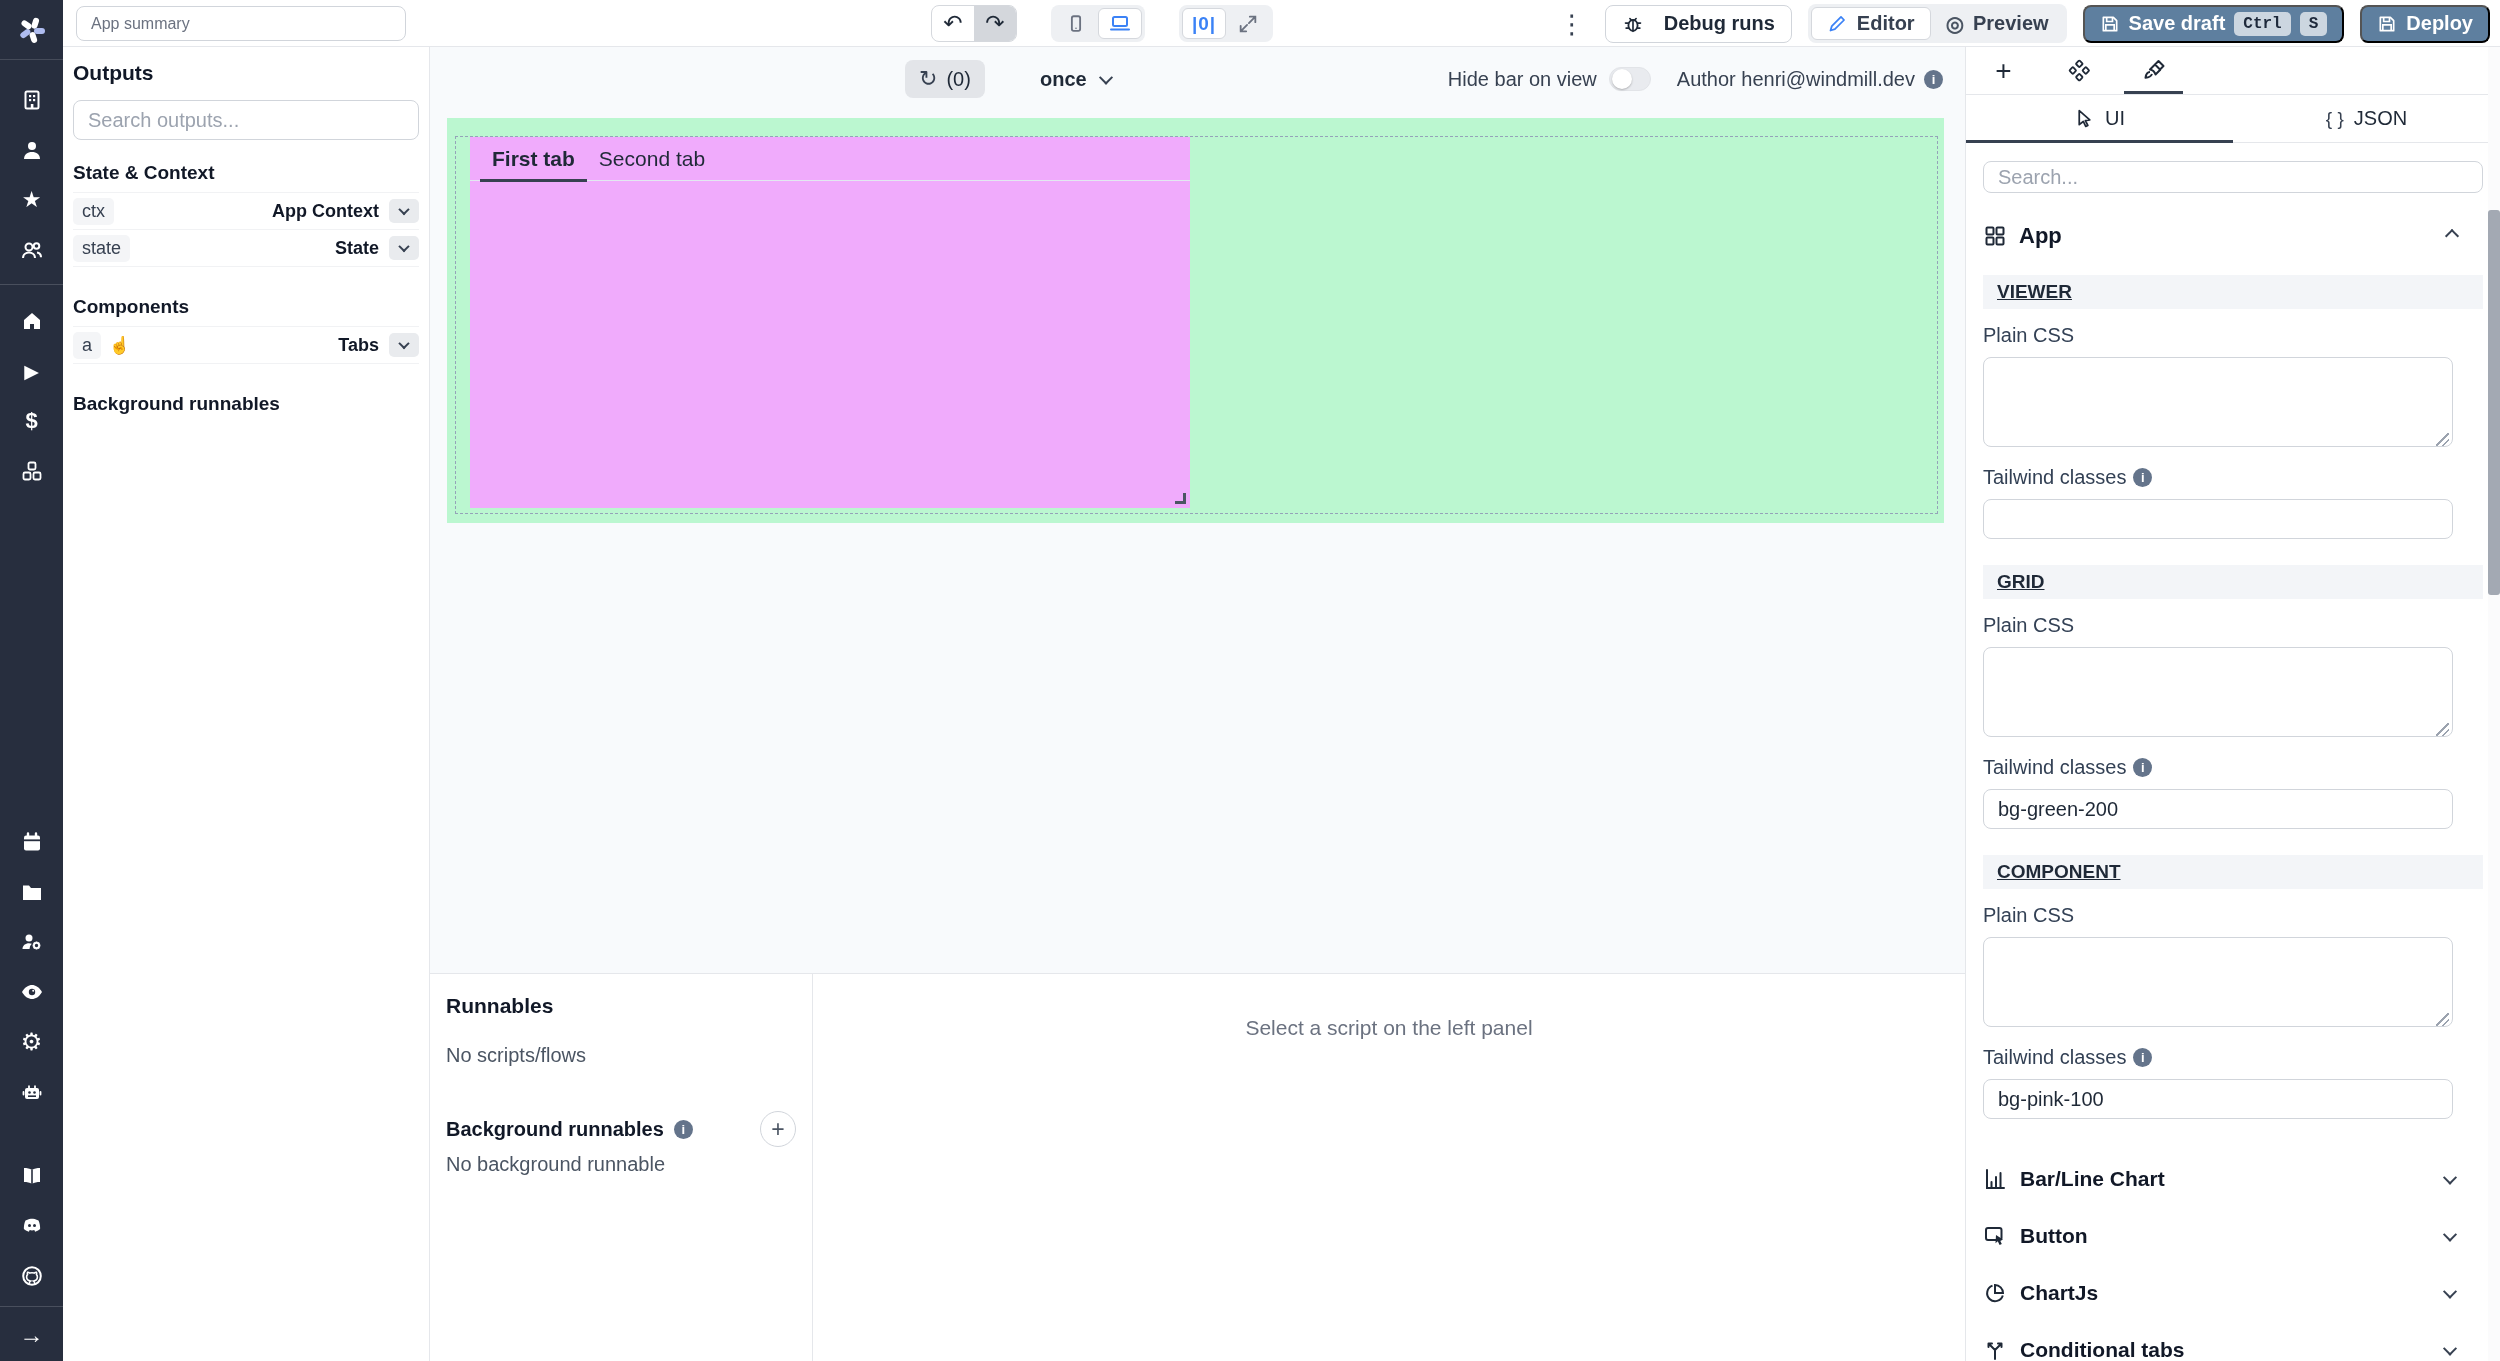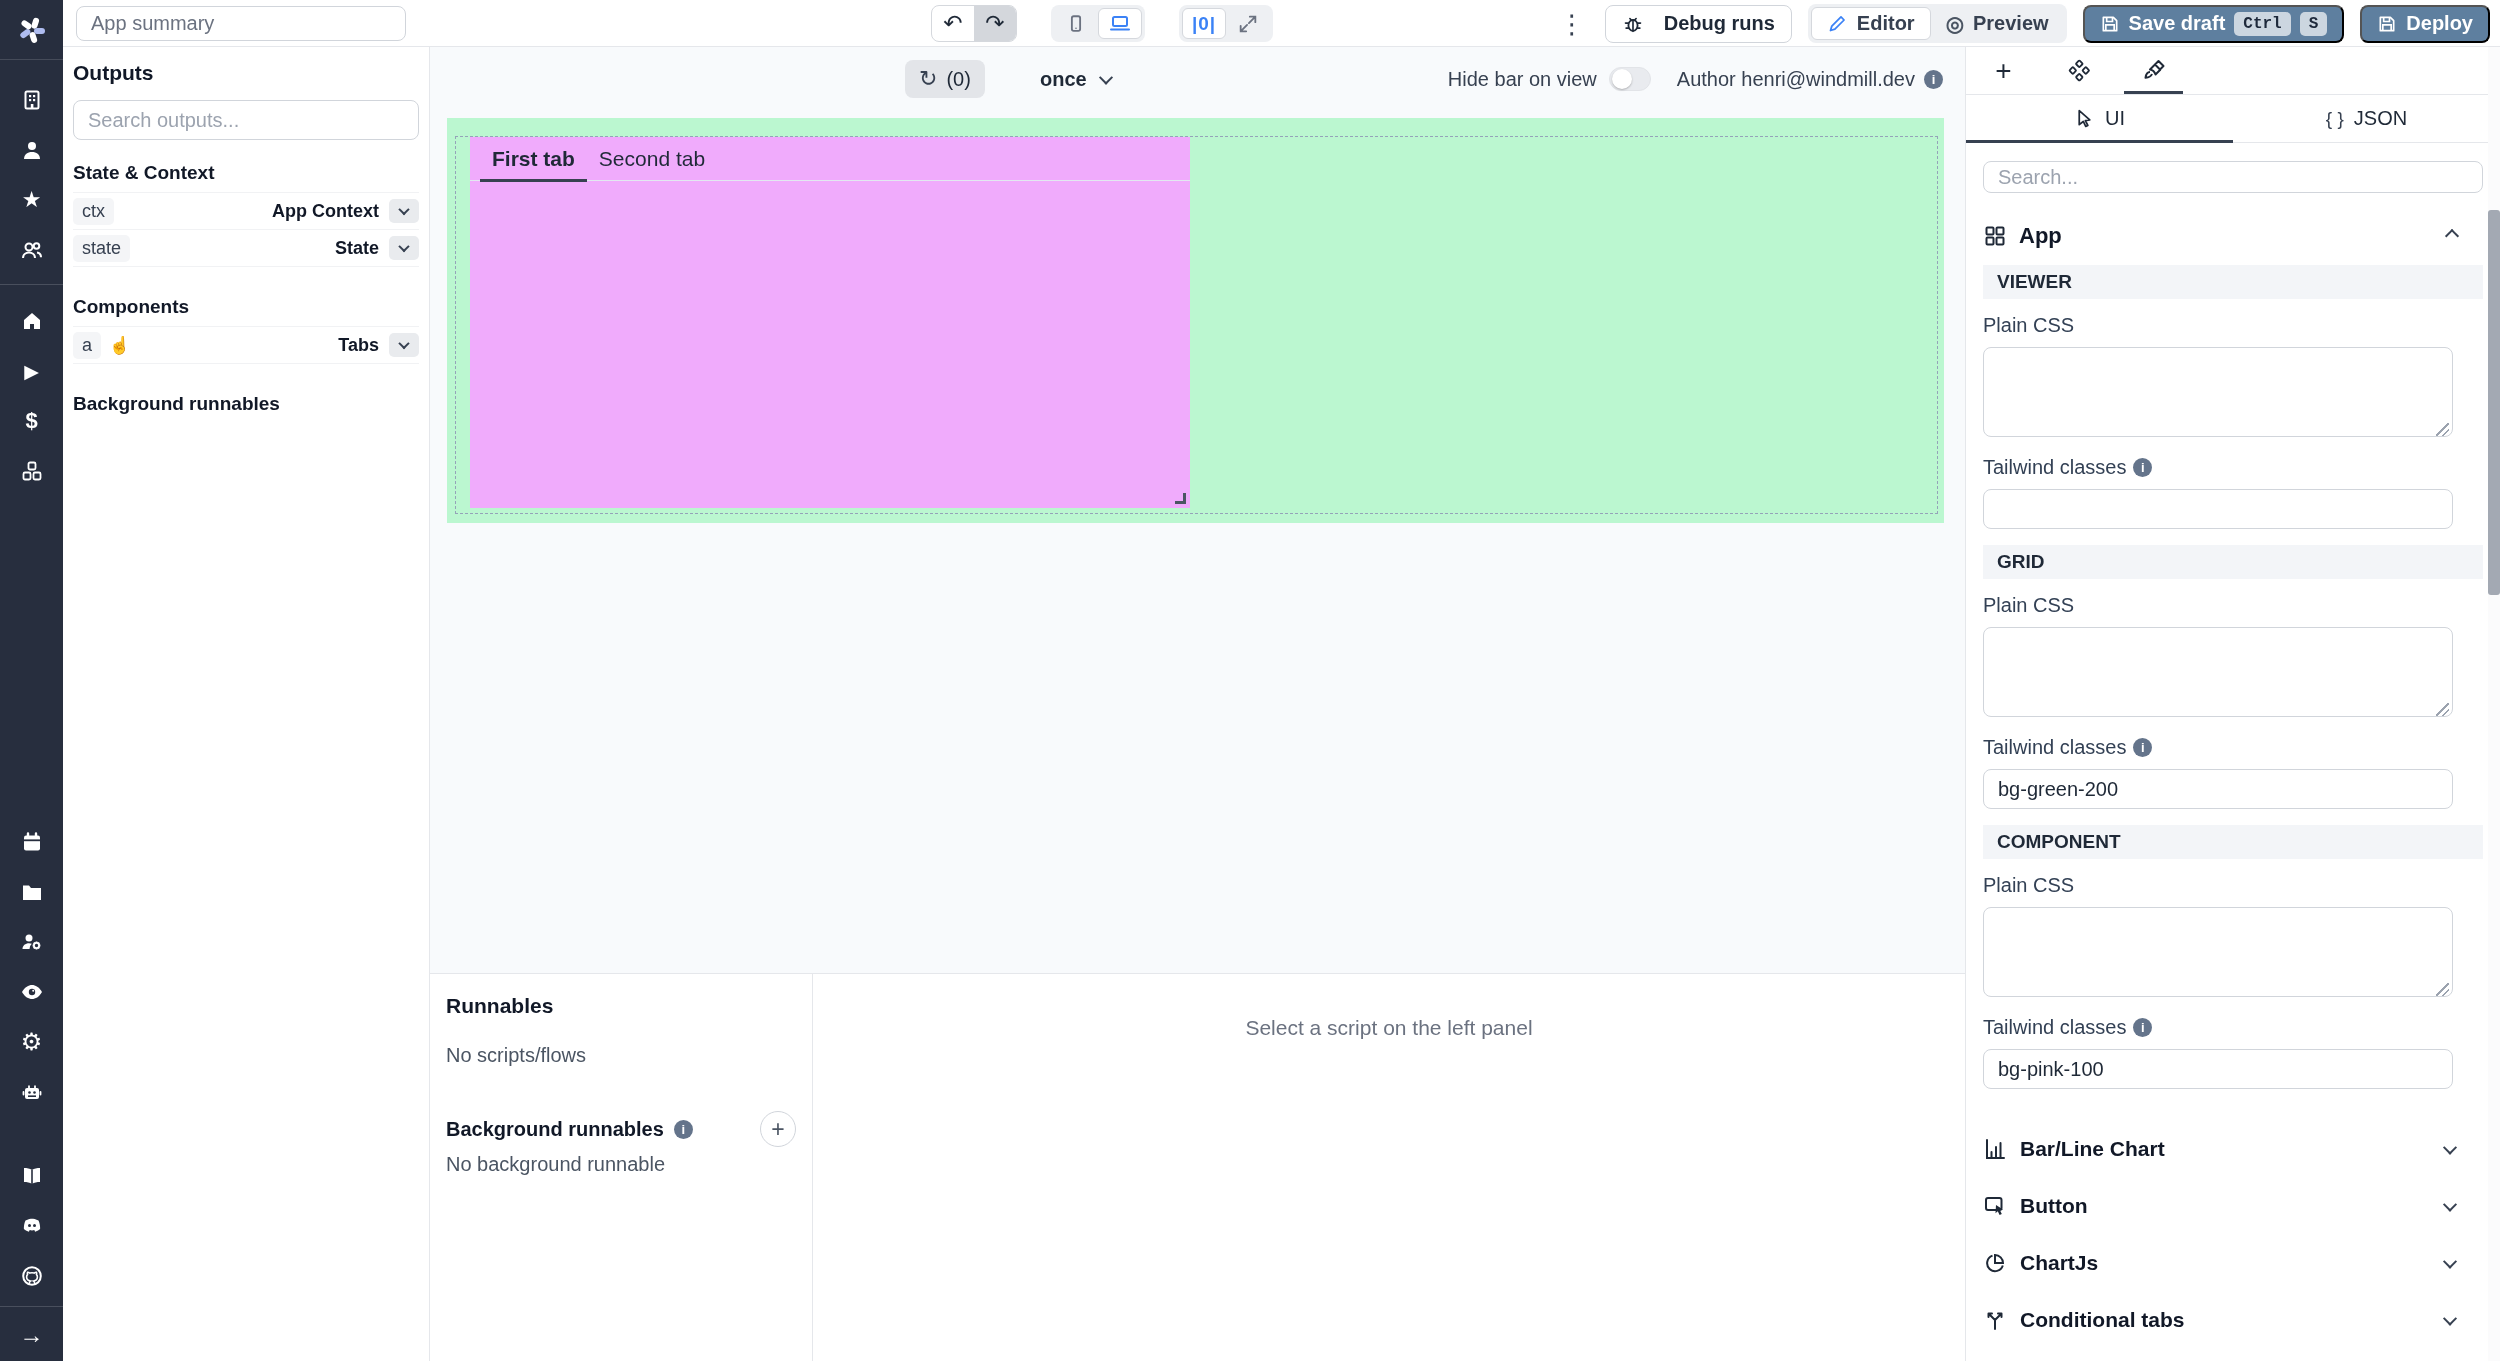--- a/index.html
+++ b/index.html
@@ -11,21 +11,21 @@
   #sidebar { position:absolute; left:0; top:0; width:63px; height:1361px; background:#272e3e; display:flex; flex-direction:column; align-items:center; }
   .side-logo { height:60px; width:100%; display:flex; align-items:center; justify-content:center; border-bottom:1px solid rgba(255,255,255,.14); }
   .sicon { width:28px; height:28px; display:flex; align-items:center; justify-content:center; color:#fff; font-size:22px; line-height:1; margin-top:22px; cursor:pointer; }
   .sicon.first { margin-top:26px; }
   .sdiv { width:100%; border-top:1px solid rgba(255,255,255,.16); margin-top:20px; }
   .side-bottom { margin-top:auto; display:flex; flex-direction:column; align-items:center; width:100%; padding-bottom:12px; }
   .sicon.gap { margin-top:56px; }
 
   
   #topbar { position:absolute; left:63px; top:0; width:2437px; height:47px; background:#fff; border-bottom:1px solid #e5e7eb; }
-  #app-summary { position:absolute; left:13px; top:6px; width:330px; height:35px; border:1px solid #d1d5db; border-radius:8px; padding:0 14px; font-size:20px; color:#374151; font-family:inherit; }
+  #app-summary { position:absolute; left:13px; top:6px; width:330px; height:35px; border:1px solid #d1d5db; border-radius:8px; padding:0 14px; font-size:16px; color:#374151; font-family:inherit; }
   #app-summary::placeholder { color:#6b7280; }
   .tb-center { position:absolute; left:868px; top:5px; display:flex; gap:34px; align-items:center; height:37px; }
   .seg { display:flex; border:1px solid #d5d8dd; border-radius:8px; overflow:hidden; height:37px; }
   .seg .opt { width:42px; display:flex; align-items:center; justify-content:center; font-size:23px; color:#1f2937; cursor:pointer; }
   .opt.disabled { background:#d4d7dc; }
   .pillgroup { background:#eef0f3; border-radius:8px; padding:3px; display:flex; height:37px; }
   .pill { width:44px; border-radius:6px; display:flex; align-items:center; justify-content:center; cursor:pointer; color:#6b7280; }
   .pill.active { background:#fff; border:1px solid #d5d8dd; }
   .align-glyph { font-size:19px; font-weight:700; color:#3b82f6; letter-spacing:1px; }
   .tb-right { position:absolute; right:10px; top:4px; display:flex; align-items:center; gap:16px; height:39px; }
@@ -93,21 +93,21 @@
   .plus-glyph { font-size:28px; font-weight:400; color:#1f2937; }
   .rp-tabs { height:48px; border-bottom:1px solid #e5e7eb; display:flex; }
   .rp-tab { flex:1; display:flex; align-items:center; justify-content:center; gap:10px; font-size:20px; color:#1f2937; position:relative; cursor:pointer; }
   .rp-tab.active::after { content:""; position:absolute; bottom:-1px; left:0; right:0; height:3px; background:#374151; }
   .brace-glyph { font-size:19px; color:#374151; }
   .rp-content { padding:18px 17px 0 17px; }
   #rp-search { width:100%; height:32px; border:1px solid #d1d5db; border-radius:8px; padding:0 14px; font-size:20px; font-family:inherit; }
   #rp-search::placeholder { color:#9ca3af; }
   .app-row { margin-top:30px; display:flex; align-items:center; gap:12px; font-size:22px; font-weight:700; color:#111827; cursor:pointer; }
   .app-row .chev { margin-right:26px; margin-left:auto; }
-  .grp-bar { margin-top:16px; height:34px; background:#f3f5f8; display:flex; align-items:center; padding-left:14px; font-size:19px; font-weight:700; color:#1f2937; }
+  .grp-bar { margin-top:26px; height:34px; background:#f3f5f8; display:flex; align-items:center; padding-left:14px; font-size:19px; font-weight:700; color:#1f2937;text-decoration:underline; }
   .fld-label { margin-top:15px; font-size:20px; color:#334155; display:flex; align-items:center; gap:7px; }
   .ta-wrap { position:relative; margin-top:10px; width:calc(100% - 30px); }
   .css-ta { width:100%; height:90px; border:1px solid #d1d5db; border-radius:8px; resize:none; padding:8px 12px; font-size:18px; font-family:"Liberation Mono", monospace; }
   .resizer { position:absolute; right:4px; bottom:5px; width:13px; height:13px;
     background:linear-gradient(315deg, transparent 0 20%, #9ca3af 20% 30%, transparent 30% 45%, #9ca3af 45% 55%, transparent 55%); }
   .tw-input { margin-top:10px; width:calc(100% - 30px); height:40px; border:1px solid #d1d5db; border-radius:8px; padding:0 14px; font-size:20px; color:#1f2937; font-family:inherit; }
   .comp-row { display:flex; align-items:center; gap:13px; margin-top:13px; height:44px; font-size:21px; font-weight:700; color:#111827; cursor:pointer; }
   .comp-row.first { margin-top:38px; }
   .comp-row .chev { margin-left:auto; margin-right:28px; }
   .rp-scroll { position:absolute; right:0; top:0; width:12px; height:100%; background:#fbfbfc; }

